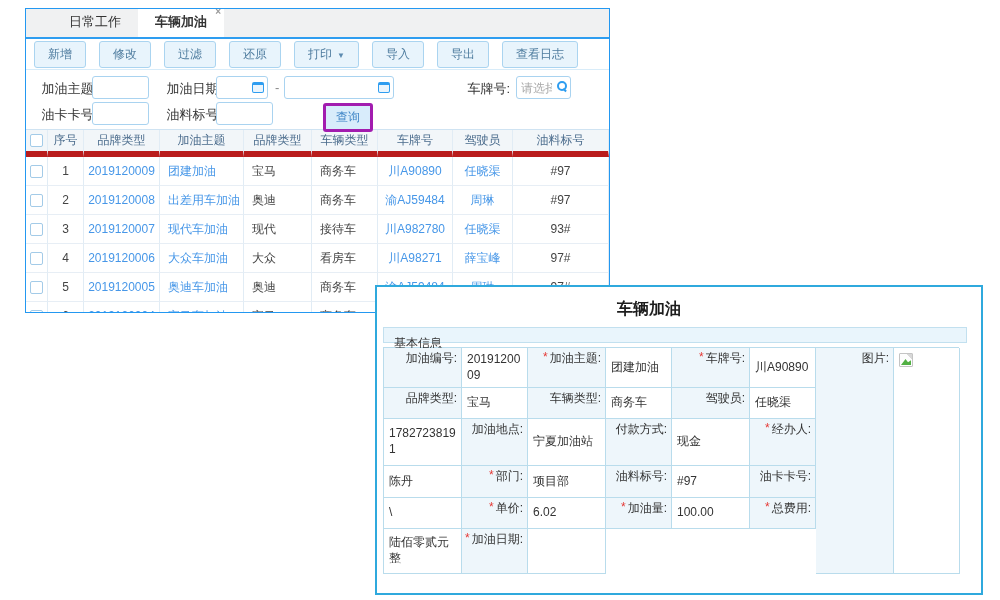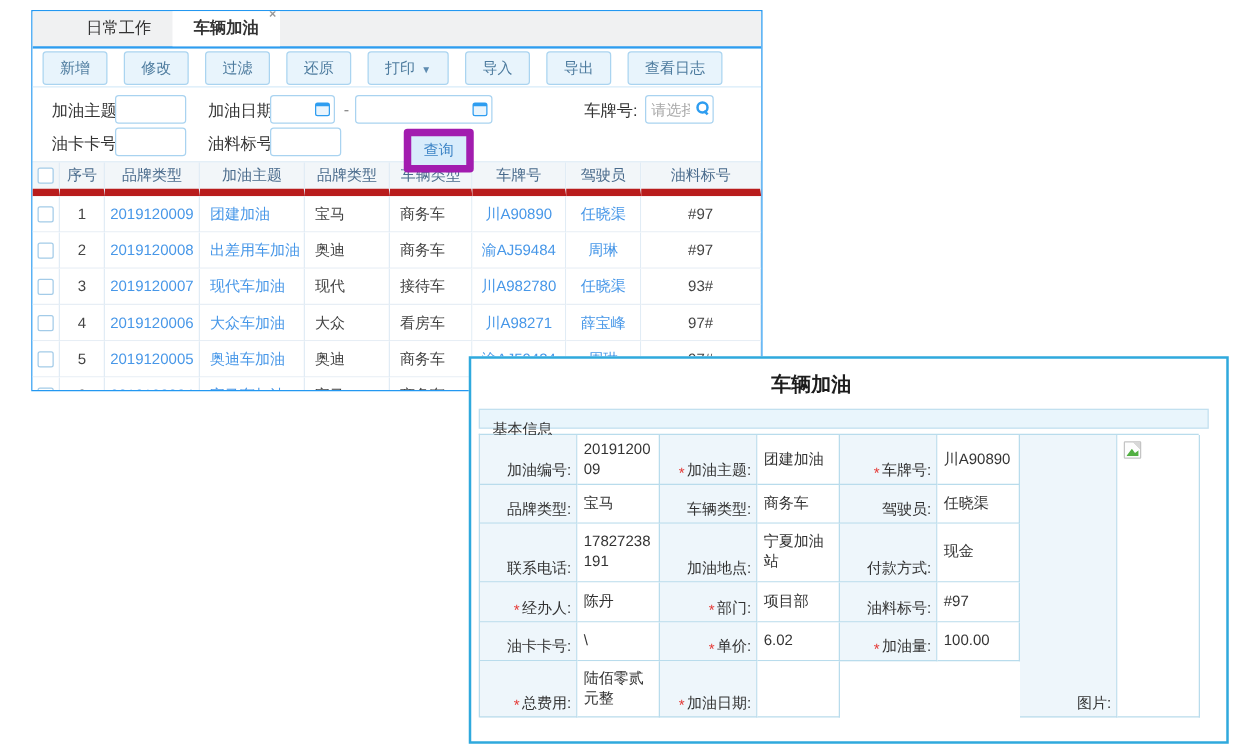--- a/index.html
+++ b/index.html
@@ -33,21 +33,21 @@
   .sinput::placeholder { color:#a9a9a9; }
   .cal-icon { position:absolute; right:4px; top:6px; width:12px; height:11px;
               border:1px solid #2e9df0; border-top:3px solid #2e9df0; border-radius:2px; background:#eaf5fd; }
   .search-icon { position:absolute; right:5px; top:5px; width:9px; height:9px; }
   .search-icon::before { content:""; position:absolute; left:0; top:0; width:6px; height:6px;
               border:2px solid #2e9df0; border-radius:50%; }
   .search-icon::after { content:""; position:absolute; left:7px; top:7px; width:4px; height:2px;
               background:#2e9df0; transform:rotate(45deg); transform-origin:0 0; }
   .sep-dash { position:absolute; top:4px; color:#888; }
   .qbtn { position:absolute; top:1px; font-size:12px; color:#3d84c6; background:#d8ecfb;
-          border:6px solid #a21caf; border-radius:3px; padding:3px 10px; cursor:pointer; }
+          border:3px solid #a21caf; border-radius:3px; padding:3px 10px; cursor:pointer; }
 
   
   .dtable { display:grid; grid-template-columns:22px 36px 76px 84px 68px 66px 75px 60px auto;
             border-top:1px solid #cfe3f2; font-size:12px; }
   .hc, .bc { display:flex; align-items:center; justify-content:center;
              border-right:1px solid #e1ecf5; border-bottom:1px solid #e7eef5;
              height:27px; overflow:hidden; white-space:nowrap; }
   .hc { background:#f2f6f9; color:#4a6b8c; border-bottom:6px solid #b91c1c; }
   .bc { height:29px; color:#444; background:#fff; }
   .bc.left { justify-content:flex-start; padding-left:8px; }
@@ -61,21 +61,21 @@
   .detail-title { margin-top:12px; height:20px; line-height:20px; text-align:center;
                   padding-right:60px; font-size:16px; font-weight:bold; color:#1c1c1c; }
   .fieldset { margin:8px 14px 0 6px; }
   .fs-head { background:#e9f5fc; border:1px solid #c2e0ef; font-size:12px; color:#333;
              padding:7px 10px; height:14px; }
   .form-grid { margin-top:4px; width:576px; display:grid;
                grid-template-columns:78px 66px 78px 66px 78px 66px 78px 66px;
                grid-template-rows:40px 31px 47px 32px 31px 45px;
                border-top:1px solid #b9dcec; border-left:1px solid #b9dcec; font-size:12px; }
   .fl, .fv { border-right:1px solid #b9dcec; border-bottom:1px solid #b9dcec;
-             display:flex; align-items:flex-end; overflow:hidden; }
+             display:flex; align-items:flex-start; overflow:hidden; }
   .fl { background:#eef6fb; justify-content:flex-end; padding:2px 4px 2px 2px; color:#333;
         text-align:right; white-space:nowrap; }
   .fv { background:#fff; padding:2px 5px; color:#333; word-break:break-all;
         line-height:1.3; align-items:center; }
   .star { color:#e53935; margin-right:2px; font-size:12px; }
   .pic-label { grid-column:7; grid-row:1 / 7; }
   .pic-cell  { grid-column:8; grid-row:1 / 7; align-items:flex-start; padding:5px; }
   .broken-img { position:relative; width:14px; height:14px; background:#fff;
                 border:1px solid #c4c4c4; border-radius:1px;
                 background:linear-gradient(225deg,#d8d8d8 0 4px,#fdfdfd 4px); }
@@ -261,23 +261,20 @@
         <div class="fv">宝马</div>
         <div class="fl">
             <span>车辆类型:</span>
           </div>
         <div class="fv">商务车</div>
         <div class="fl">
             <span>驾驶员:</span>
           </div>
         <div class="fv">任晓渠</div>
 
-        <div class="fl">
-            <span>联系电话:</span>
-          </div>
         <div class="fv">17827238191</div>
         <div class="fl">
             <span>加油地点:</span>
           </div>
         <div class="fv">宁夏加油站</div>
         <div class="fl">
             <span>付款方式:</span>
           </div>
         <div class="fv">现金</div>
 

